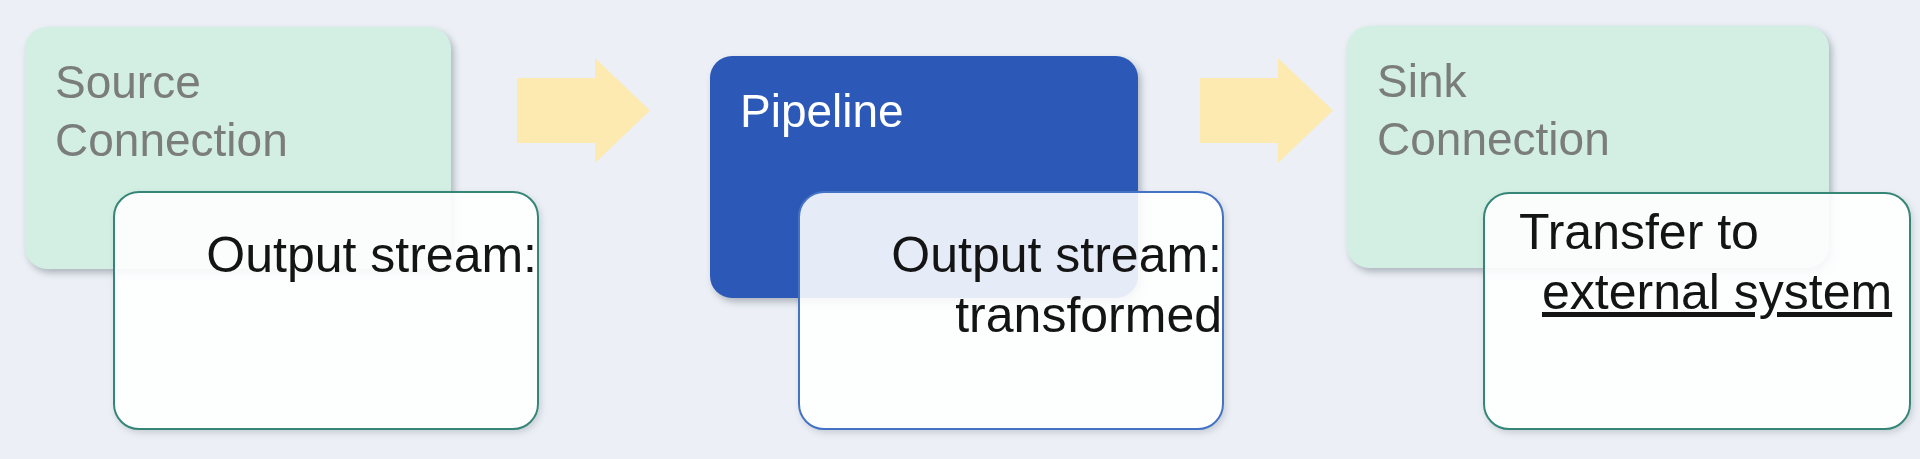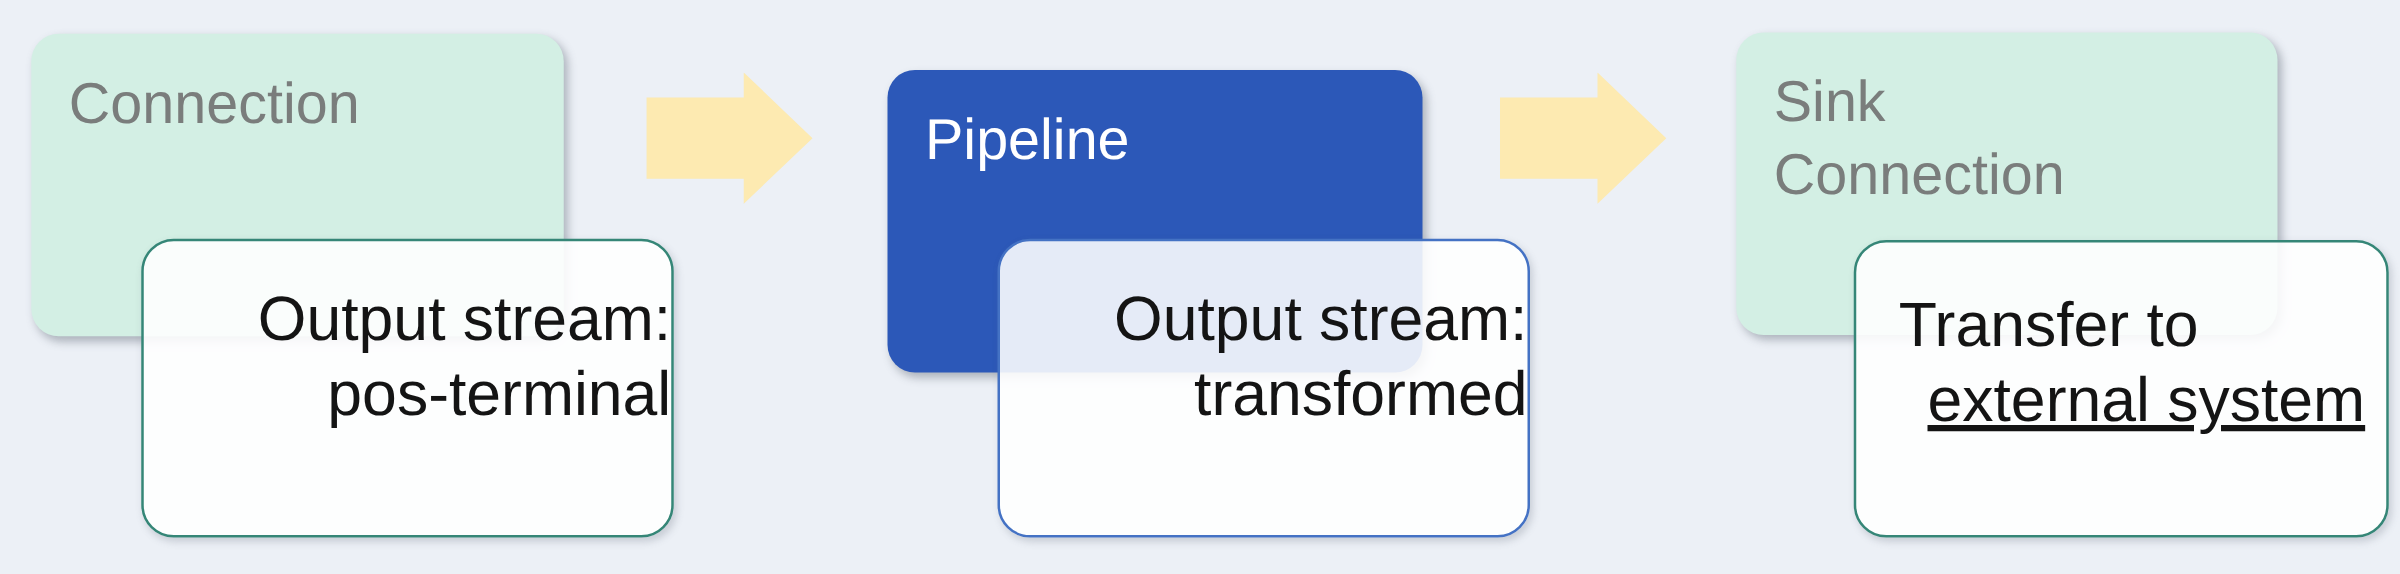--- a/index.html
+++ b/index.html
@@ -51,21 +51,21 @@
     color: #141414;
     font-size: 50px;
     line-height: 60px;
   }
   .card-text.centered {
     text-align: right;
     padding-top: 32px;
   }
   .card-text.left-hang {
     text-align: left;
-    padding-top: 36px;
+    padding-top: 8px;
   }
   .card-text.left-hang .line-1 { margin-left: 34px; }
   .card-text.left-hang .line-2 { margin-left: 57px; text-decoration: underline; }
 
   
   .arrow {
     position: absolute;
     width: 133px;
     height: 105px;
     background: #fdeab1;
@@ -73,37 +73,37 @@
     filter: drop-shadow(3px 4px 3px rgba(100, 108, 122, 0.45));
   }
 
   
   #box-source  { left: 25px;   top: 27px; width: 426px; height: 242px; }
   #card-source { left: 113px;  top: 191px; width: 426px; height: 239px; }
   #arrow-1     { left: 517px;  top: 58px; }
   #box-pipeline{ left: 710px;  top: 28px; width: 428px; height: 242px; }
   #card-pipeline{ left: 798px; top: 191px; width: 426px; height: 239px; }
   #arrow-2     { left: 1200px; top: 58px; }
-  #box-sink    { left: 1389px; top: 26px; width: 433px; height: 242px; }
+  #box-sink    { left: 1347px; top: 26px; width: 482px; height: 242px; }
   #card-sink   { left: 1483px; top: 192px; width: 428px; height: 238px; }
 </style>
 </head>
 <body>
 
 <div class="canvas">
 
   <div class="stage-box mint" id="box-source">
     <div class="stage-title gray">
+      <div class="title-line">Source</div>
       <div class="title-line">Connection</div>
     </div>
   </div>
   <div class="card teal-border" id="card-source">
     <div class="card-text centered">
       <div class="card-line line-1">Output stream:</div>
-      <div class="card-line line-2">pos-terminal</div>
     </div>
   </div>
 
   <div class="arrow" id="arrow-1"></div>
 
   <div class="stage-box blue" id="box-pipeline">
     <div class="stage-title white">
       <div class="title-line">Pipeline</div>
     </div>
   </div>

